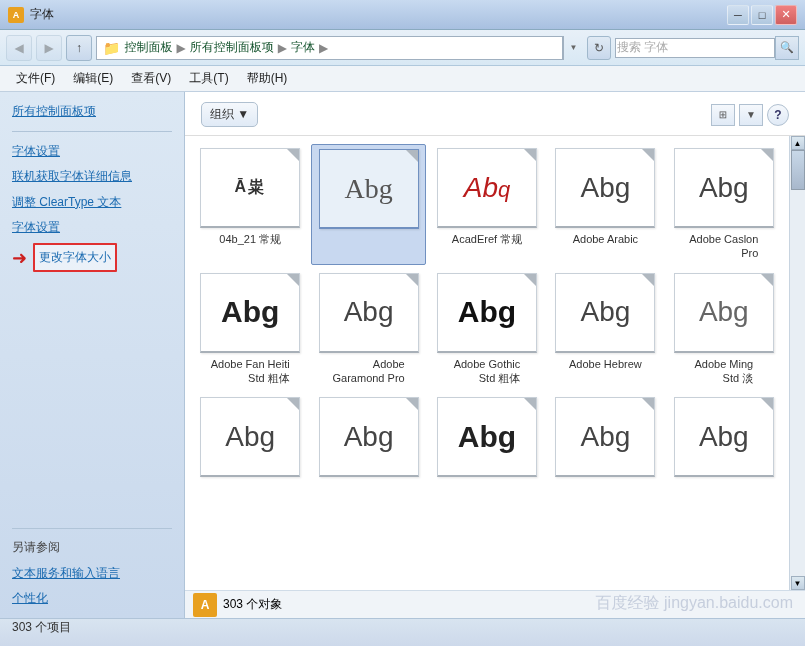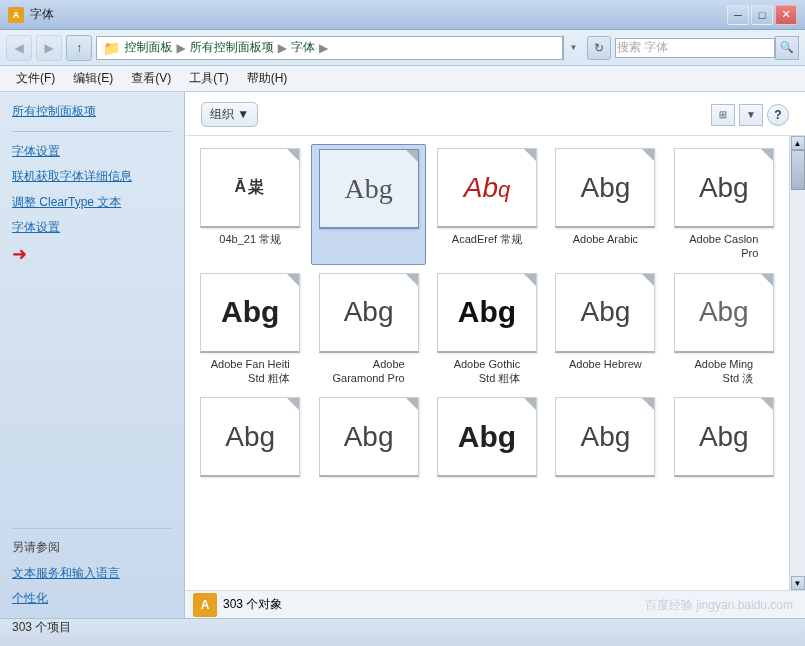--- a/index.html
+++ b/index.html
@@ -289,21 +289,21 @@
       gap: 12px;
       font-size: 12px;
       color: #333;
     }
 
     
     .watermark {
       position: absolute;
       bottom: 32px;
       right: 12px;
-      font-size: 12px;
+      font-size: 16px;
       color: rgba(180,190,210,0.7);
       pointer-events: none;
     }
   </style>
 </head>
 <body>
 
 <div class="title-bar">
   <div class="title-bar-left">
     <div class="title-icon">A</div>
@@ -353,20 +353,23 @@
 
   <div class="sidebar">
     <div class="sidebar-link">所有控制面板项</div>
     <hr class="sidebar-divider">
     <div class="sidebar-link">字体设置</div>
     <div class="sidebar-link">联机获取字体详细信息</div>
     <div class="sidebar-link">调整 ClearType 文本</div>
     <div class="sidebar-link">字体设置</div>
     <div class="arrow-container">
       <span class="arrow-img">➜</span>
+      <div class="highlight-box">
+        <div class="sidebar-link" style="text-decoration:none;color:#1a6ab0;">更改字体大小</div>
+      </div>
     </div>
     <div style="flex:1;"></div>
     <hr class="sidebar-divider">
     <div class="sidebar-section-title">另请参阅</div>
     <div class="sidebar-link">文本服务和输入语言</div>
     <div class="sidebar-link">个性化</div>
   </div>
 
   <div class="content-area">
     <div class="content-header">

